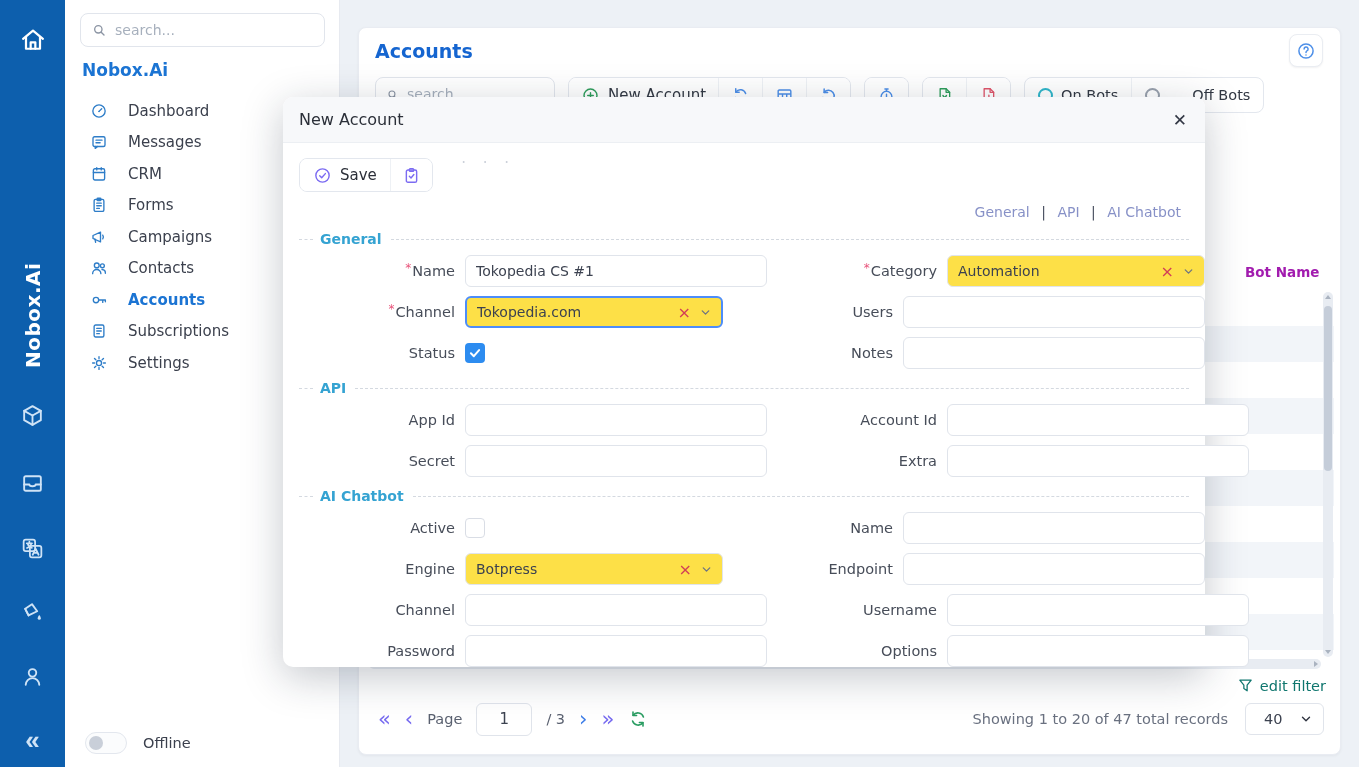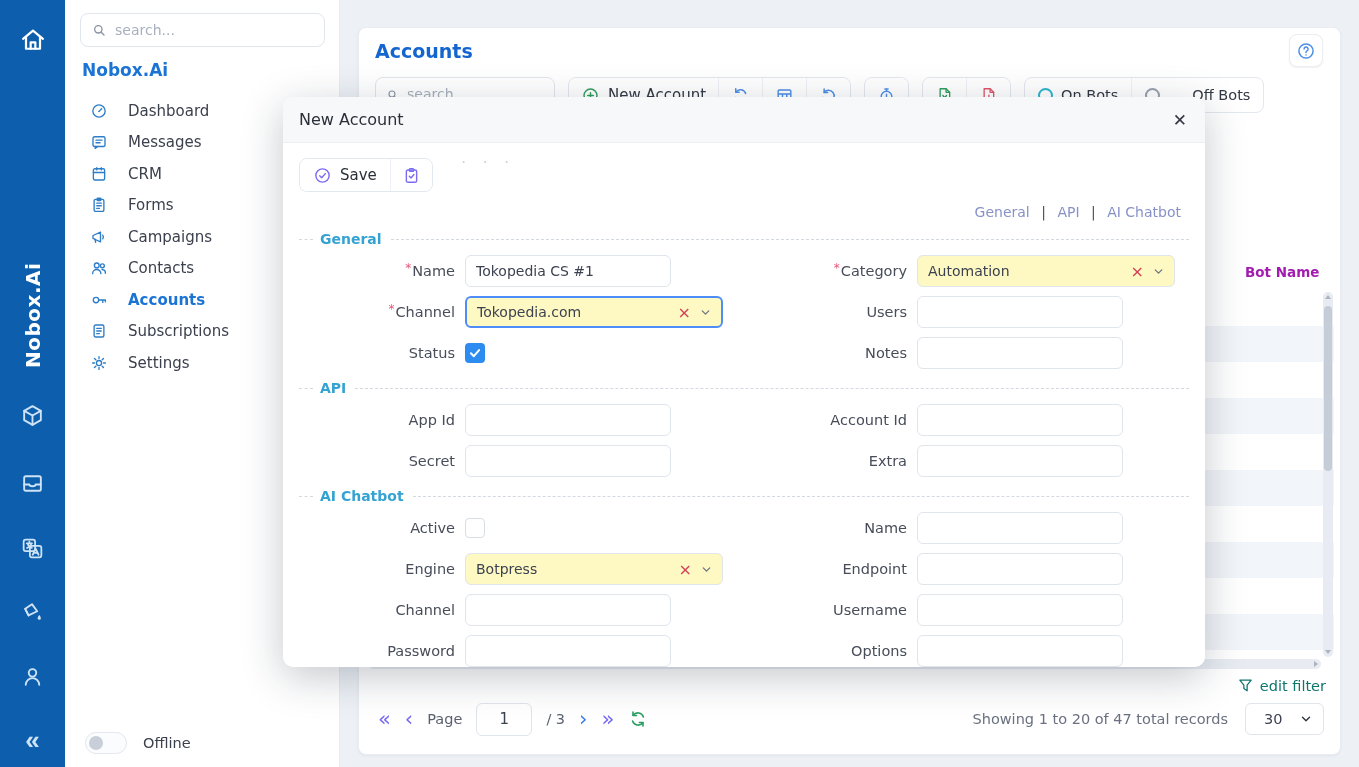--- a/index.html
+++ b/index.html
@@ -97,22 +97,22 @@
   .sec-title { display:flex; align-items:center; height:20px; margin:3px 0 6px 0; }
   .sec-general { margin-top:8px; }
   .sec-title .pre { width:14px; border-top:1px dashed #d4d9e0; margin-right:7px; }
   .sec-title .name { color:#35a3d2; font-weight:bold; font-size:14px; padding:0 9px 0 0; }
   .sec-title .post { flex:1; border-top:1px dashed #d4d9e0; }
   .frow { display:grid; grid-template-columns:1fr 1fr; column-gap:14px; height:32px; margin-bottom:9px; }
   .field { display:flex; align-items:center; }
   .field label { flex:0 0 166px; text-align:right; padding-right:10px; color:#474d59; font-size:14.5px; }
   .req { color:#e8537a; font-size:12px; position:relative; top:-4px; margin-right:1px; }
   .ctrl { flex:0 0 258px; position:relative; }
-  .inp { width:206px; height:32px; border:1px solid #e0e4eb; border-radius:6px; padding:0 10px; font:inherit; font-size:14px; color:#3c4250; outline:none; background:#fff; }
-  .sel { width:258px; height:32px; border:1px solid #e0e4eb; border-radius:6px; background:#fef9c3; display:flex; align-items:center; padding:0 52px 0 10px; cursor:pointer; position:relative; }
+  .inp { width:302px; height:32px; border:1px solid #e0e4eb; border-radius:6px; padding:0 10px; font:inherit; font-size:14px; color:#3c4250; outline:none; background:#fff; }
+  .sel { width:258px; height:32px; border:1px solid #e0e4eb; border-radius:6px; background:#fde047; display:flex; align-items:center; padding:0 52px 0 10px; cursor:pointer; position:relative; }
   .sel.focused { border:2px solid #4d8dfa; }
   .sel .val { font-size:14px; color:#3c4250; white-space:nowrap; overflow:hidden; }
   .sel .clear { position:absolute; right:30px; color:#d23f57; font-size:16px; cursor:pointer; }
   .sel .chev { position:absolute; right:9px; color:#6d7482; display:flex; }
   .sel .chev svg { width:13px; height:13px; }
   .checkbox { width:20px; height:20px; border-radius:4px; cursor:pointer; position:relative; }
   .checkbox.checked { background:#2d8cf0; }
   .checkbox.checked svg { position:absolute; left:3px; top:3px; width:14px; height:14px; color:#fff; }
   .checkbox.unchecked { background:#fff; border:1px solid #d9dde5; }
 </style>
@@ -394,21 +394,21 @@
           <svg viewBox="0 0 24 24" fill="none" stroke="currentColor" stroke-width="1.9" stroke-linecap="round" stroke-linejoin="round">
               <path d="M18.5 9.5 A7 7 0 0 0 6.2 7.5"></path>
               <path d="M6 3.5 V7.8 H10.3"></path>
               <path d="M5.5 14.5 A7 7 0 0 0 17.8 16.5"></path>
               <path d="M18 20.5 V16.2 H13.7"></path>
             </svg>
         </button>
       </div>
       <div class="records">Showing 1 to 20 of 47 total records</div>
       <div class="psize">
-        <span>30</span>
+        <span>40</span>
         <svg viewBox="0 0 24 24" fill="none" stroke="currentColor" stroke-width="2.4" stroke-linecap="round" stroke-linejoin="round">
             <path d="M6 9 L12 15 L18 9"></path>
           </svg>
       </div>
     </section>
   </main>
 
   <div class="modal">
     <div class="m-head">
       <span class="m-title">New Account</span>

